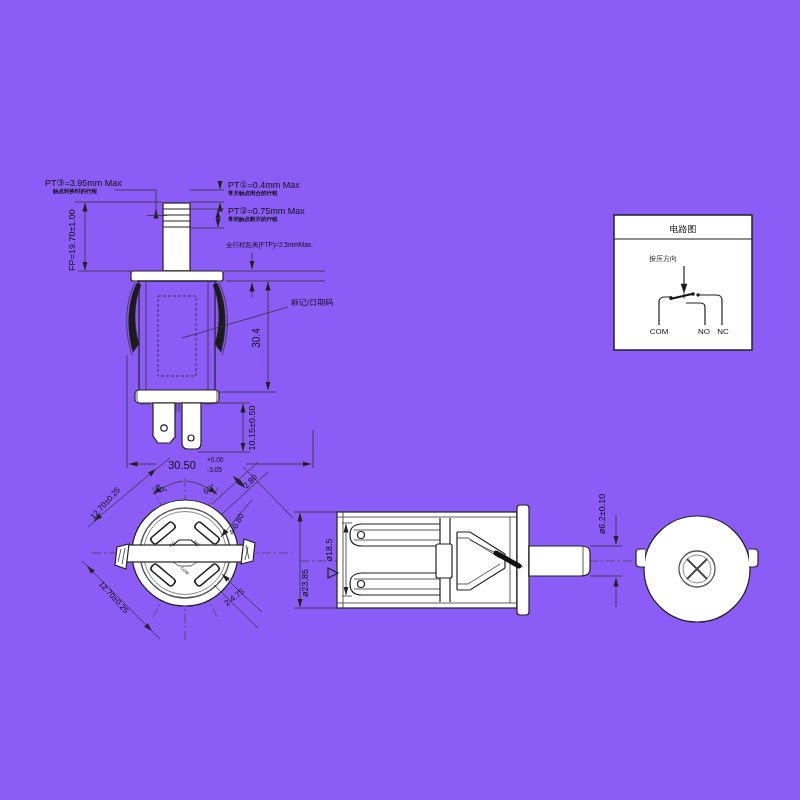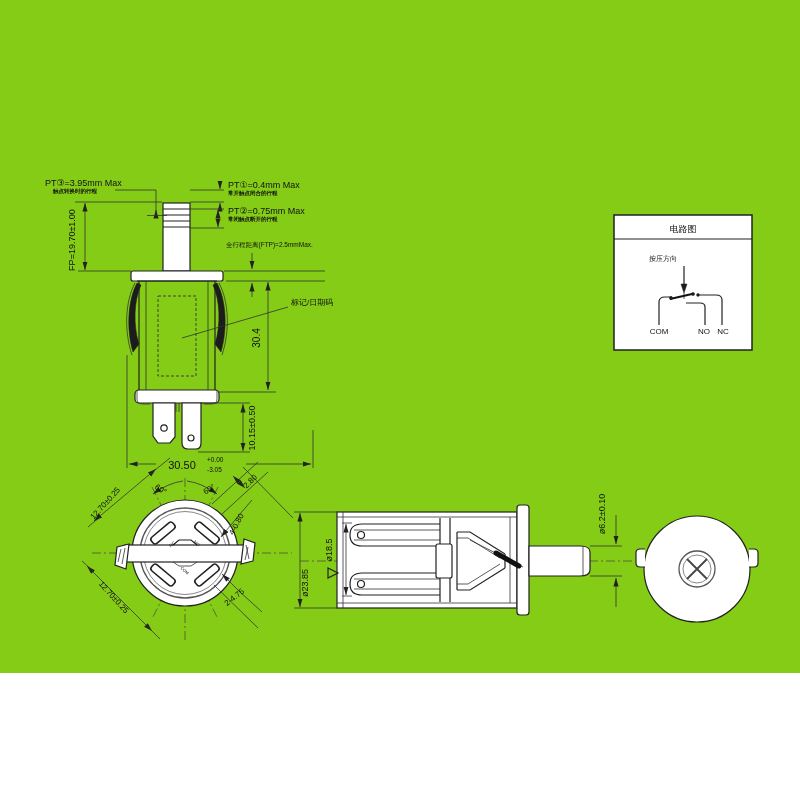--- a/index.html
+++ b/index.html
@@ -1,16 +1,16 @@
 <!DOCTYPE html>
 <html><head>
 <meta charset="utf-8">
 <style>
   html,body{margin:0;padding:0;background:#ffffff;}
-  .stage{position:relative;width:800px;height:673px;background:#84cc16;overflow:hidden;}
+  .stage{position:relative;width:800px;height:800px;background:#8b5cf6;overflow:hidden;}
   svg{position:absolute;left:0;top:0;}
   text{fill:#111;font-family:"Liberation Sans","DejaVu Sans",sans-serif;}
   .t9{font-size:9px;} .t10{font-size:10px;} .t11{font-size:11px;}
   .t8{font-size:8px;} .t7{font-size:7px;} .t65{font-size:6.5px;}
   .t55{font-size:5.5px;font-weight:bold;} .t45{font-size:4.5px;} .t4{font-size:4px;}
   .mid{text-anchor:middle;}
   .ln{stroke:#222;stroke-width:1.2;fill:none;}
   .lnw{stroke:#222;stroke-width:1.2;fill:#fff;}
   .lk{stroke:#222;stroke-width:1.6;fill:none;}
   .thn{stroke:#333;stroke-width:0.8;fill:none;}

